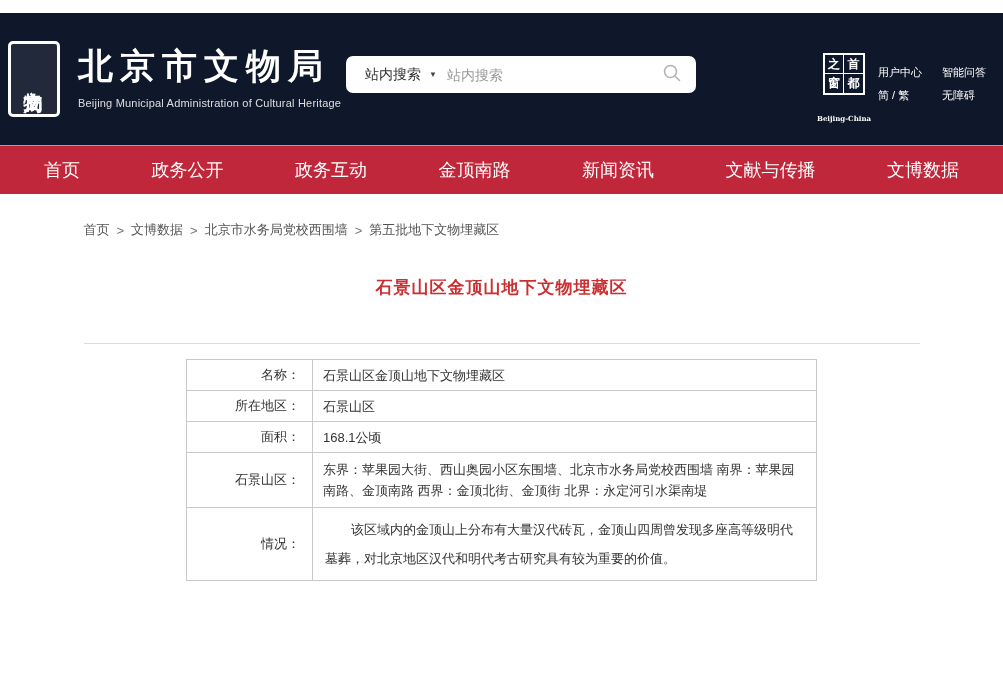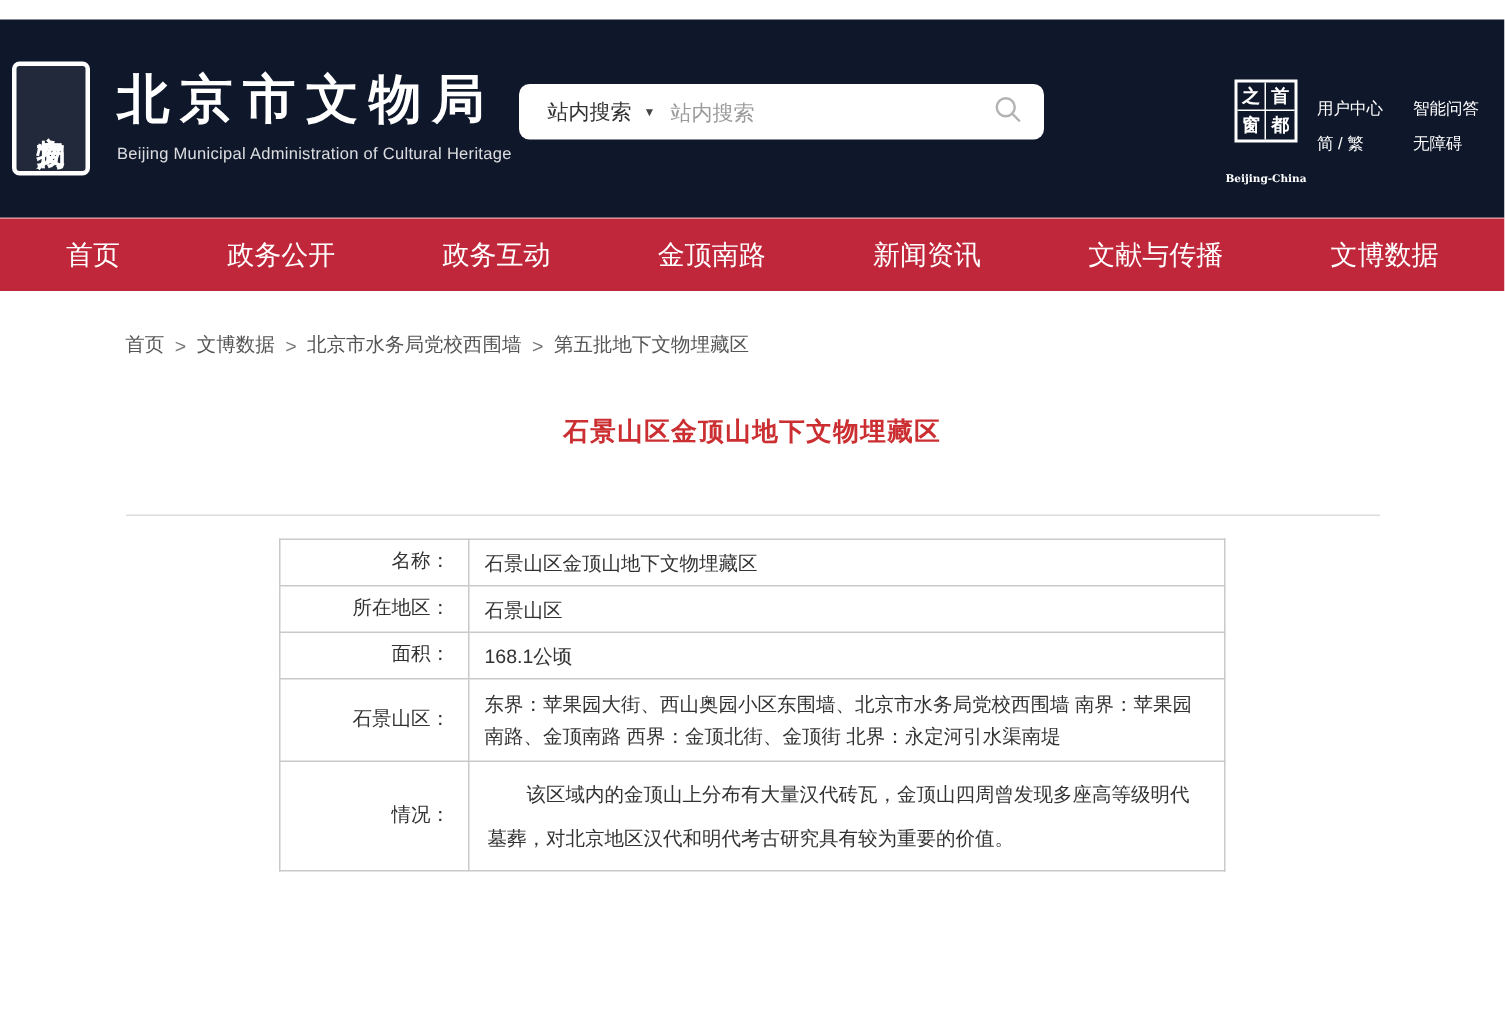--- a/index.html
+++ b/index.html
@@ -126,21 +126,20 @@
   }
   table.detail td {
     border: 1px solid #c9c9c9;
     font-size: 13px; color: #333;
     vertical-align: middle;
   }
   td.cell-label {
     width: 126px; text-align: right;
     padding: 7px 12px 7px 18px; white-space: nowrap;
     line-height: 16px;
-    font-family: Liberation Mono, monospace;
   }
   td.cell-value { padding: 6px 10px; line-height: 17px; text-align: left; }
   tr.row-range td.cell-value { line-height: 21px; padding: 6px 10px; }
   tr.row-situation td.cell-value { line-height: 29px; text-indent: 2em; padding: 7px 12px; }
 </style>
 </head>
 <body>
 
 <div class="header">
 

